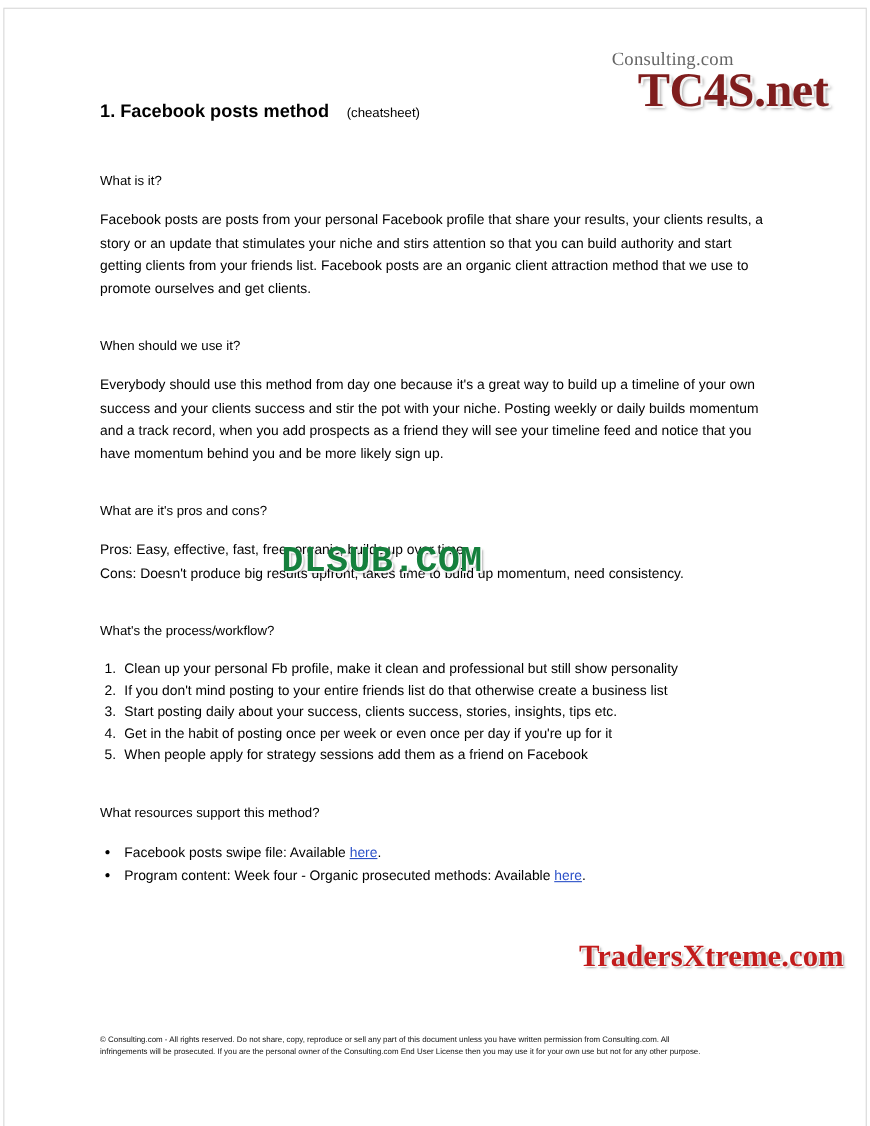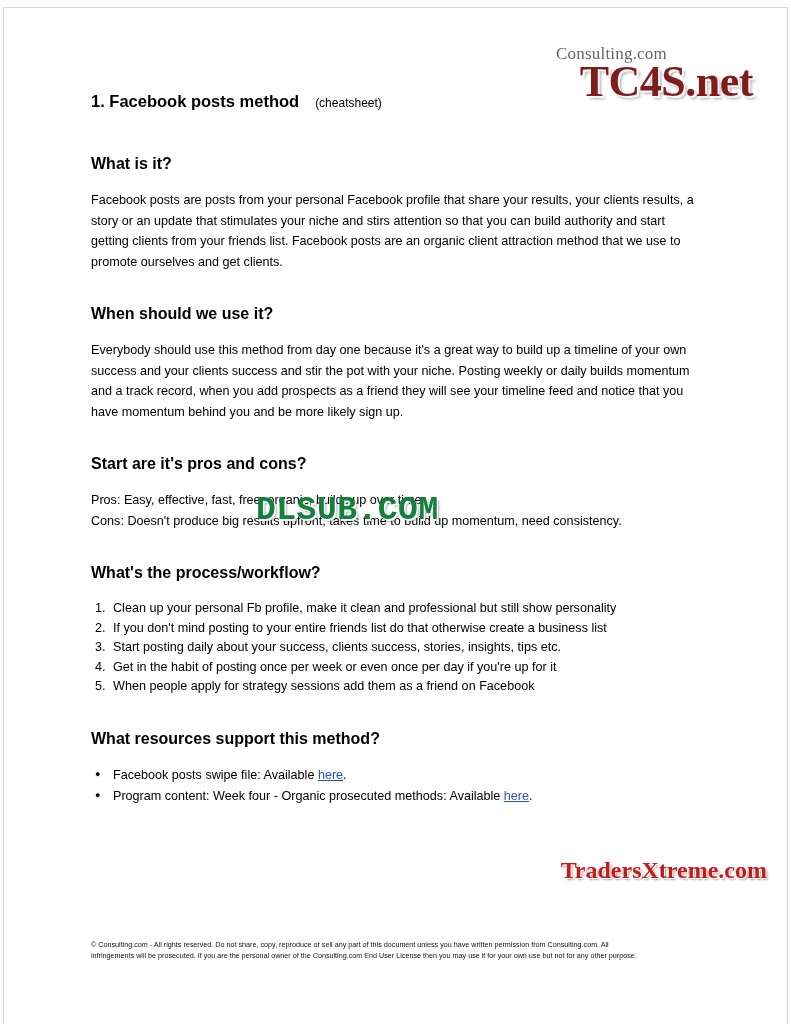--- a/index.html
+++ b/index.html
@@ -82,22 +82,22 @@
     display: inline-block;
   }
   .title-sub {
     font-size: 12px;
     font-weight: normal;
     margin-left: 16px;
   }
   .title-row { margin-bottom: 44px; }
 
   h2.section {
-    font-size: 16px;
-    font-weight: bold;
+    font-size: 12px;
+    font-weight: normal;
     margin: 0 0 18px 0;
     line-height: 16px;
   }
   p.body, .body {
     font-size: 12.6px;
     line-height: 20.5px;
     margin: 0;
   }
   .block { margin-bottom: 34px; }
 
@@ -145,21 +145,21 @@
     text-align: left;
   }
   .footer-line { white-space: normal; }
 
   .traders-watermark {
     position: absolute;
     right: 24px;
     bottom: 14px;
     font-family: "Liberation Serif", serif;
     font-weight: bold;
-    font-size: 24px;
+    font-size: 28px;
     line-height: 26px;
     color: #c21c1c;
     text-shadow: 1px 1px 0 rgba(255,255,255,0.9), 2px 2px 2px rgba(0,0,0,0.35);
     white-space: nowrap;
   }
 
   .dlsub-watermark {
     position: absolute;
     left: 256px;
     top: 489px;
@@ -195,21 +195,21 @@
       <h2 class="section">What is it?</h2>
       <p class="body">Facebook posts are posts from your personal Facebook profile that share your results, your clients results, a story or an update that stimulates your niche and stirs attention so that you can build authority and start getting clients from your friends list.  Facebook posts are an organic client attraction method that we use to promote ourselves and get clients.</p>
     </div>
 
     <div class="block">
       <h2 class="section">When should we use it?</h2>
       <p class="body">Everybody should use this method from day one because it's a great way to build up a timeline of your own success and your clients success and stir the pot with your niche.  Posting weekly or daily builds momentum and a track record, when you add prospects as a friend they will see your timeline feed and notice that you have momentum behind you and be more likely sign up.</p>
     </div>
 
     <div class="block">
-      <h2 class="section">Start are it's pros and cons?</h2>
+      <h2 class="section">What are it's pros and cons?</h2>
       <p class="body">Pros:  Easy, effective, fast, free, organic, builds up over time.</p>
       <p class="body">Cons:  Doesn't produce big results upfront, takes time to build up momentum, need consistency.</p>
     </div>
 
     <div class="block">
       <h2 class="section">What's the process/workflow?</h2>
       <ol class="steps">
         <li>Clean up your personal Fb profile, make it clean and professional but still show personality</li>
         <li>If you don't mind posting to your entire friends list do that otherwise create a business list</li>
         <li>Start posting daily about your success, clients success, stories, insights, tips etc.</li>

